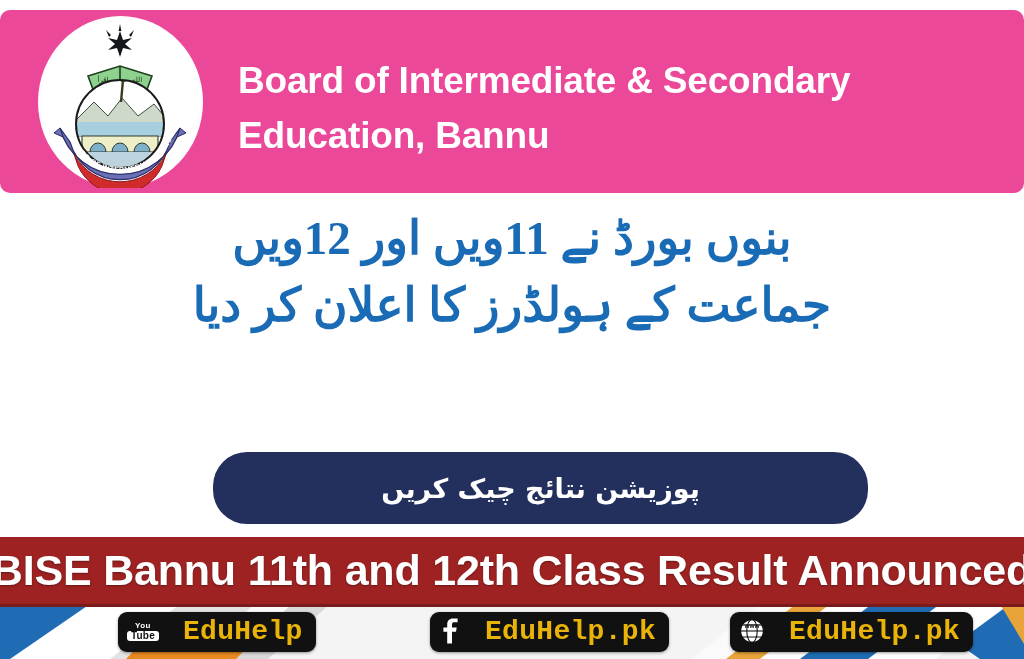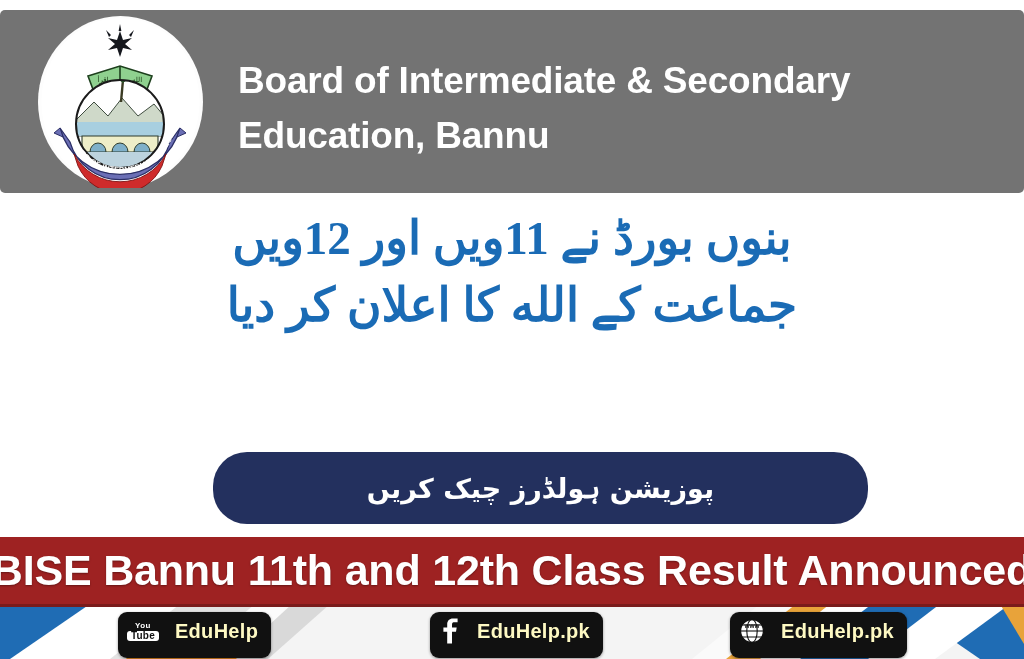--- a/index.html
+++ b/index.html
@@ -19,22 +19,22 @@
     overflow: hidden;
   }
 
   
   .header-bar {
     position: absolute;
     left: 0;
     top: 10px;
     width: 1024px;
     height: 183px;
-    background: #737373;
-    border-radius: 5px;
+    background: #ec4899;
+    border-radius: 10px;
     overflow: hidden;
   }
   .header-inner {
     position: absolute;
     inset: 0;
     display: flex;
     align-items: center;
   }
   .logo-wrap {
     position: absolute;
@@ -149,31 +149,32 @@
     height: 55px;
   }
   .badge {
     position: absolute;
     top: 8px;
     height: 38px;
     background: #111111;
     border-radius: 9px;
     display: flex;
     align-items: center;
-    gap: 16px;
-    padding: 0 13px 8px 9px;
+    gap: 24px;
+    padding: 0 13px 2px 9px;
     cursor: pointer;
     box-shadow: 0 1px 3px rgba(0,0,0,0.4);
   }
   .badge-label {
-    color: #fef9c3;
-    font-size: 20px;
+    color: #eab308;
+    font-size: 28px;
     font-weight: bold;
     letter-spacing: 0.3px;
     white-space: nowrap;
+    font-family: Liberation Mono, monospace;
   }
   .badge-yt   { left: 118px; }
   .badge-fb   { left: 430px; }
   .badge-web  { left: 730px; }
 
   .yt-icon {
     display: flex;
     flex-direction: column;
     align-items: center;
     line-height: 1;
@@ -264,25 +265,25 @@
 
       <div class="header-title">
         <div>Board of Intermediate &amp; Secondary</div>
         <div>Education, Bannu</div>
       </div>
     </div>
   </div>
 
   <div class="urdu-block">
     <div class="urdu-line">بنوں بورڈ نے 11ویں اور 12ویں</div>
-    <div class="urdu-line">جماعت کے الله کا اعلان کر دیا</div>
+    <div class="urdu-line">جماعت کے ہولڈرز کا اعلان کر دیا</div>
   </div>
 
   <div class="cta-button">
-    <span class="cta-text">پوزیشن ہولڈرز چیک کریں</span>
+    <span class="cta-text">پوزیشن نتائج چیک کریں</span>
   </div>
 
   <div class="red-banner">
     <span class="red-banner-text">BISE Bannu 11th and 12th Class Result Announced</span>
   </div>
 
   <div class="footer-strip">
     <svg class="footer-bg" width="1024" height="55" viewBox="0 0 1024 55" preserveAspectRatio="none">
       <rect x="0" y="0" width="1024" height="55" fill="#f4f4f4"></rect>
       <polygon points="0,0 120,0 40,55 0,55" fill="#1f6cb4"></polygon>

